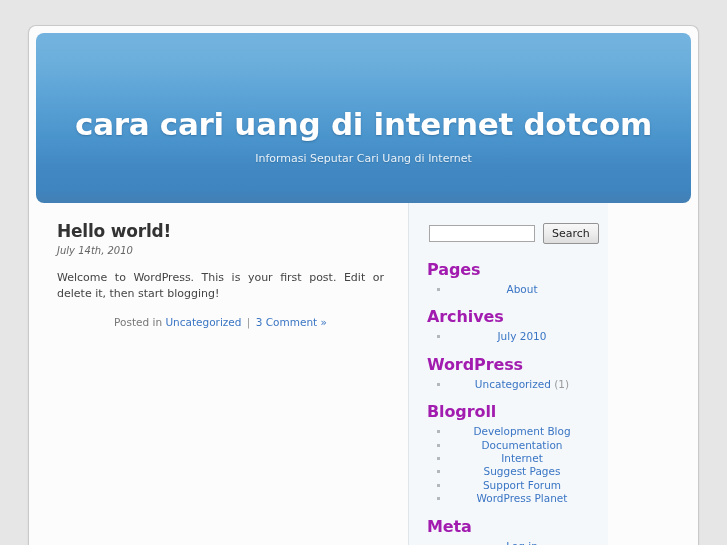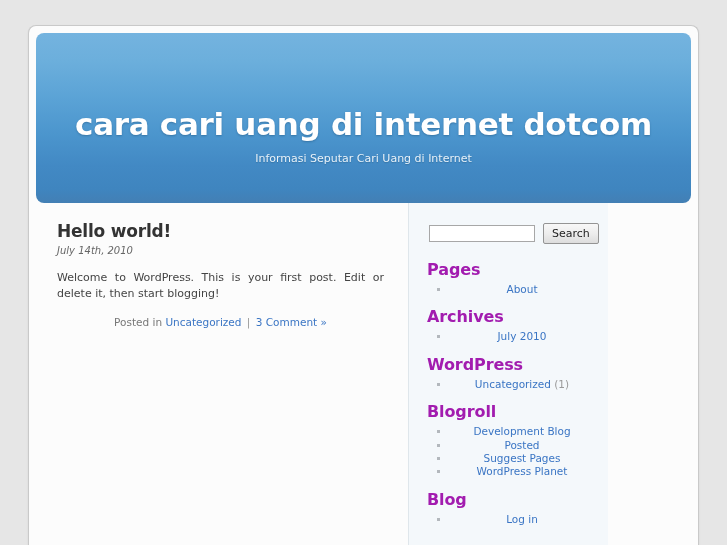--- a/index.html
+++ b/index.html
@@ -243,27 +243,29 @@
         <div class="widget">
           <h3 class="widget-title">WordPress</h3>
           <ul class="widget-list">
             <li><span class="bullet"></span><a href="#">Uncategorized</a><span class="item-count"> (1)</span></li>
           </ul>
         </div>
         <div class="widget">
           <h3 class="widget-title">Blogroll</h3>
           <ul class="widget-list">
             <li><span class="bullet"></span><a href="#">Development Blog</a></li>
-            <li><span class="bullet"></span><a href="#">Posted</a></li>
+            <li><span class="bullet"></span><a href="#">Documentation</a></li>
+            <li><span class="bullet"></span><a href="#">Internet</a></li>
             <li><span class="bullet"></span><a href="#">Suggest Pages</a></li>
+            <li><span class="bullet"></span><a href="#">Support Forum</a></li>
             <li><span class="bullet"></span><a href="#">WordPress Planet</a></li>
           </ul>
         </div>
         <div class="widget">
-          <h3 class="widget-title">Blog</h3>
+          <h3 class="widget-title">Meta</h3>
           <ul class="widget-list">
             <li><span class="bullet"></span><a href="#">Log in</a></li>
           </ul>
         </div>
       </div>
   </div>
 
 </div>
 
 </body></html>

